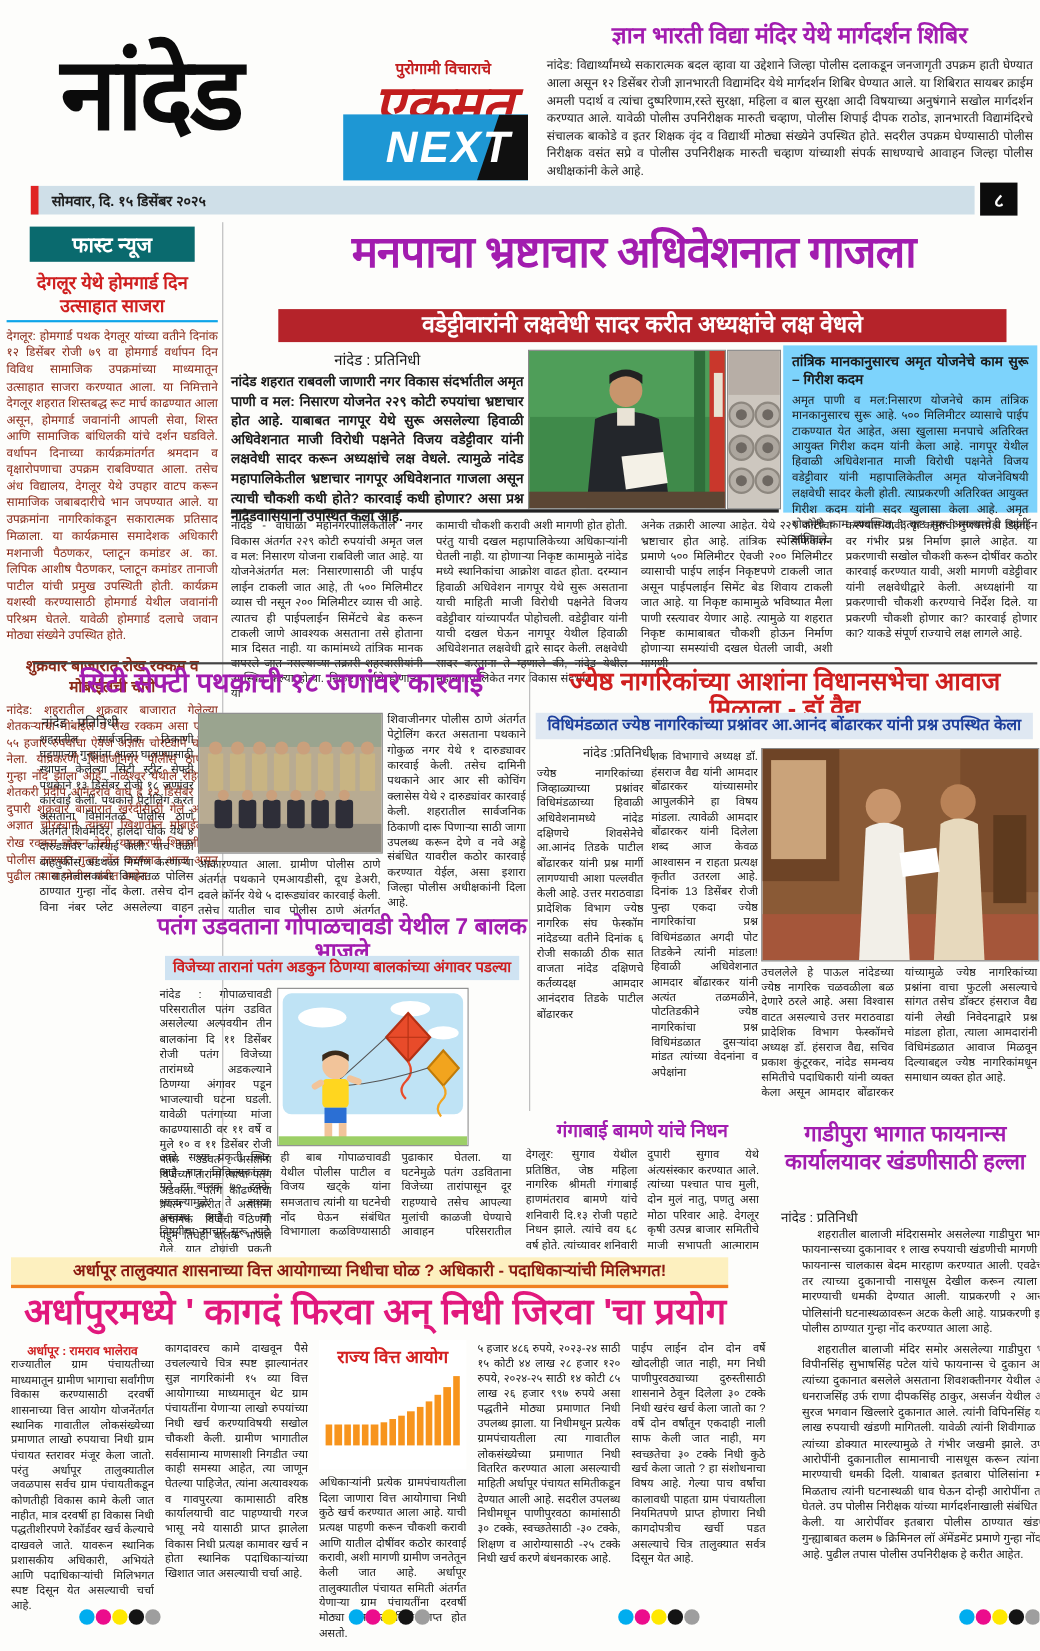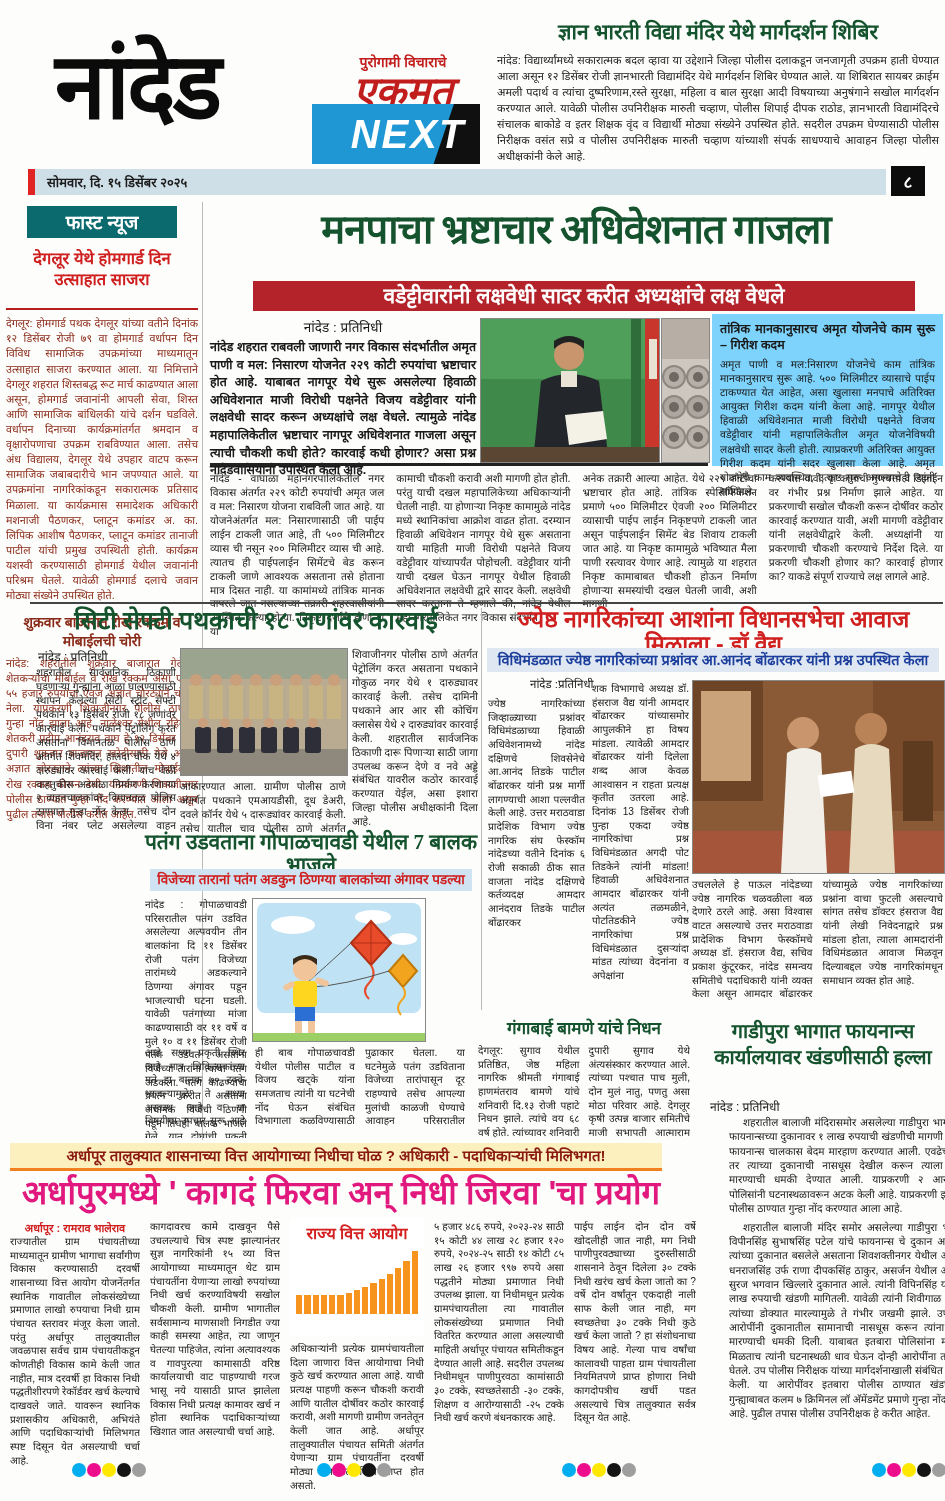--- a/index.html
+++ b/index.html
@@ -5,43 +5,43 @@
   html,body{margin:0;padding:0;}
   body{width:945px;height:1501px;position:relative;background:#fdfdfb;
        font-family:"Liberation Sans","DejaVu Sans",sans-serif;color:#1a1a1a;overflow:hidden;}
   .abs{position:absolute;}
   .just{text-align:justify;}
   .ctr{text-align:center;}
   .bold{font-weight:bold;}
   
   .paper-title{font-size:92px;font-weight:900;letter-spacing:-3px;color:#0b0b0b;line-height:1.05;}
   .tagline{color:#c21d1d;font-size:14px;font-weight:bold;}
-  .brand{color:#c21d1d;font-size:40px;font-weight:900;font-style:italic;line-height:1;}
+  .brand{color:#c21d1d;font-size:51px;font-weight:900;font-style:italic;line-height:1;}
   .next-box{background:#1e97d4;width:168px;height:60px;position:relative;overflow:hidden;}
   .next-box:after{content:"";position:absolute;right:0;top:0;width:58px;height:100%;
       background:#101010;clip-path:polygon(100% 0,100% 100%,20% 100%,55% 0);}
   .next-text{position:absolute;left:0;top:0;width:100%;height:100%;display:flex;align-items:center;
       justify-content:center;color:#fff;font-size:40px;font-weight:900;font-style:italic;z-index:2;letter-spacing:2px;padding-left:12px;}
   .datebar{background:#cfdfe8;height:26px;display:flex;align-items:center;}
   .date-accent{width:7px;height:26px;background:#e02424;margin-right:12px;}
   .datebar span{font-size:13px;font-weight:bold;color:#1c1c1c;}
   .pagenum{background:#0c0c0c;color:#fff;width:34px;height:30px;display:flex;align-items:center;
       justify-content:center;font-size:17px;font-weight:bold;}
   
   .body-txt{font-size:10.4px;line-height:1.34;}
   .lead-txt{font-size:12.4px;line-height:1.42;font-weight:600;}
   .byline{font-weight:normal;font-size:12px;}
-  .headline-black{color:#14532d;font-weight:900;font-family:Liberation Serif, serif;}
+  .headline-black{color:#a21caf;font-weight:900;}
   .headline-red{color:#cf1f1f;font-weight:900;}
   .redbar{background:#b5232a;color:#fff;font-weight:bold;font-size:21px;line-height:30px;}
   .subbar-blue{background:#dfe8f2;color:#1c3e9c;font-weight:bold;font-size:14.5px;line-height:24px;}
   .subbar-ltblue{background:#cfe3f2;color:#cf1f1f;font-weight:bold;font-size:13.5px;line-height:22px;}
   .fastnews-box{background:#0a6a6e;color:#fff;font-size:19px;font-weight:bold;width:150px;height:32px;
       display:flex;align-items:center;justify-content:center;margin:0 auto;}
-  .fast-head{color:#cf1f1f;font-size:16.5px;font-weight:900;line-height:1.25;border-bottom:2px solid #b91c1c;padding-bottom:19px;}
+  .fast-head{color:#cf1f1f;font-size:16.5px;font-weight:900;line-height:1.25;border-bottom:2px solid #0ea5e9;padding-bottom:2px;}
   .fast-body{color:#8a2a18;}
   .cols4{display:flex;gap:12px;}
   .cols4 > div{flex:1;}
   .vrule{width:1px;background:#b9b9b9;}
   .hrule{background:#222;}
   .banner-yellow{background:#fdf0bf;border-bottom:3px solid #f08020;color:#8a1a10;
       font-weight:bold;font-size:15px;line-height:25px;}
   .pink-head{color:#e1187d;font-weight:900;font-size:33px;line-height:1.1;}
   .chart-box{background:#fff;}
   .chart-title{color:#d42020;font-weight:900;font-size:16px;}

